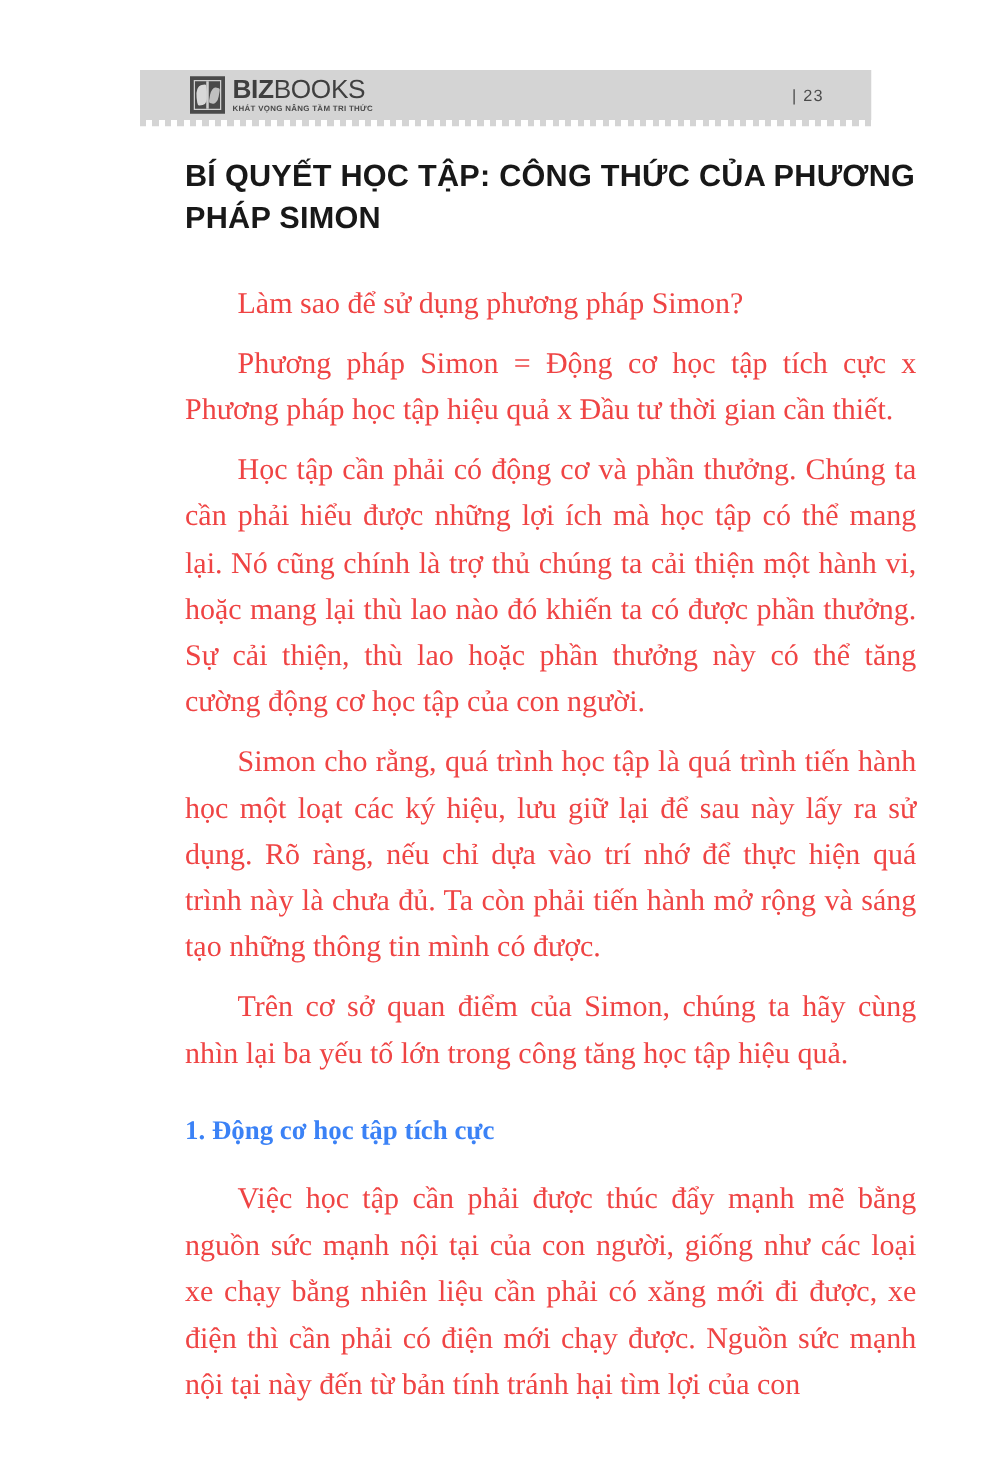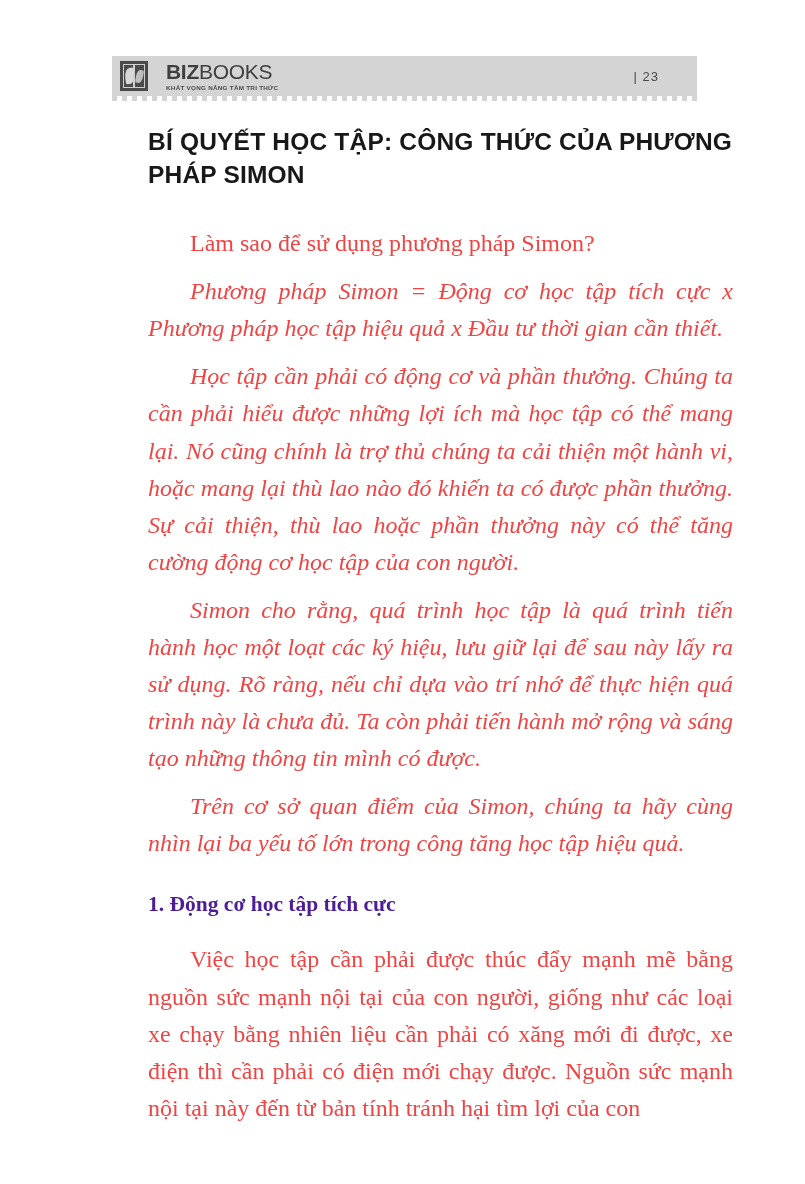--- a/index.html
+++ b/index.html
@@ -47,22 +47,23 @@
       repeating-linear-gradient(
         to right,
         #d4d4d4 0px, #d4d4d4 5px,
         #ffffff 5px, #ffffff 10px
       );
   }
 
   .brand {
     display: flex;
     align-items: flex-end;
-    gap: 18px;
+    gap: 6px;
     padding-left: 8px;
+    margin-left: 32px;
   }
 
   .brand-mark {
     width: 28px;
     height: 30px;
     background: #4a4a4a;
     position: relative;
     flex: none;
     overflow: hidden;
   }
@@ -161,28 +162,27 @@
     font-family: "Liberation Serif", serif;
     font-size: 24px;
     line-height: 1.545;
     text-align: justify;
     text-indent: 42px;
     color: #ef4444;
     hyphens: none;
   }
   p.body + p.body {
     margin-top: 11px;
-    font-style: italic;
   }
 
   .section-heading {
     font-family: "Liberation Serif", serif;
     font-size: 21.5px;
     font-weight: 700;
-    color: #4c1d95;
+    color: #3b82f6;
     margin: 28px 0 22px 0;
     line-height: 1.35;
   }
 </style>
 </head>
 <body>
 
 <div class="page">
 
   <div class="header-band">

